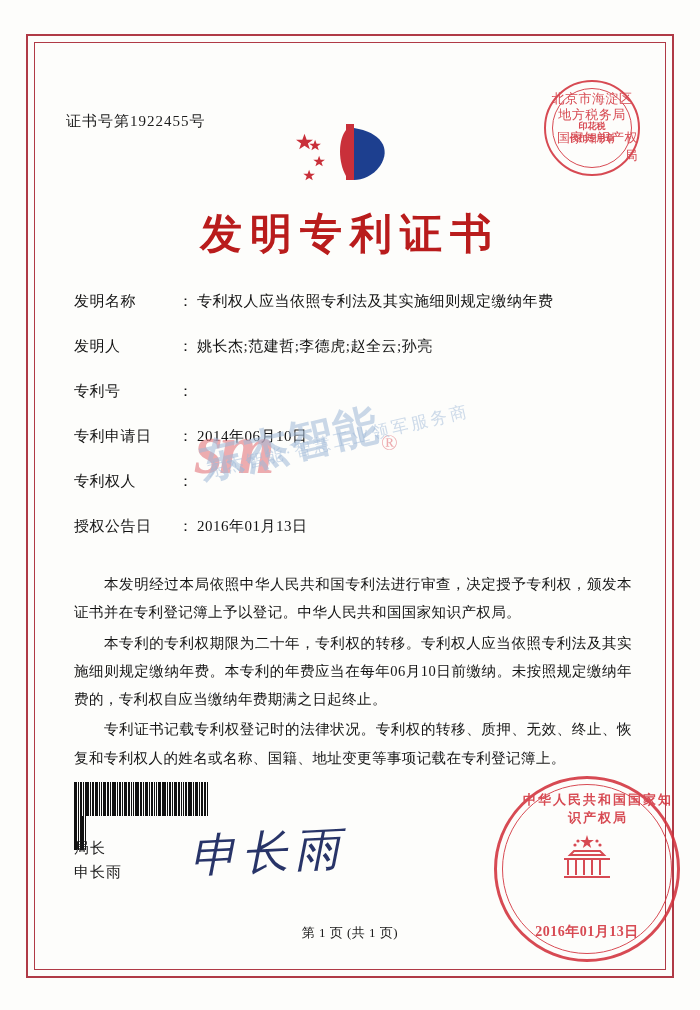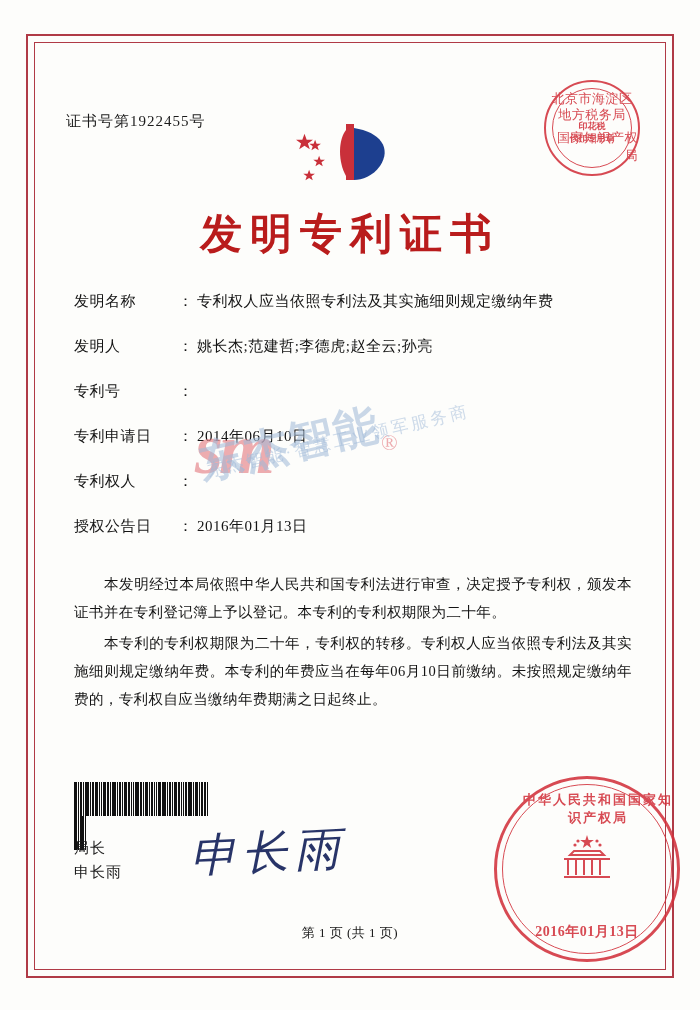--- a/index.html
+++ b/index.html
@@ -403,22 +403,23 @@
 
       <div class="field-row">
         <div class="field-label">授权公告日</div>
         <div class="field-colon">：</div>
         <div class="field-value">2016年01月13日</div>
       </div>
 
     </div>
 
     <div class="paragraphs">
-      <p>本发明经过本局依照中华人民共和国专利法进行审查，决定授予专利权，颁发本证书并在专利登记簿上予以登记。本专利的专利权期限为二十年。</p>
+      <p>本发明经过本局依照中华人民共和国专利法进行审查，决定授予专利权，颁发本证书并在专利登记簿上予以登记。中华人民共和国国家知识产权局。</p>
       <p>本专利的专利权期限为二十年，专利权的转移。专利权人应当依照专利法及其实施细则规定缴纳年费。本专利的年费应当在每年06月10日前缴纳。未按照规定缴纳年费的，专利权自应当缴纳年费期满之日起终止。</p>
+      <p>专利证书记载专利权登记时的法律状况。专利权的转移、质押、无效、终止、恢复和专利权人的姓名或名称、国籍、地址变更等事项记载在专利登记簿上。</p>
     </div>
 
     <div class="barcode" id="barcode"><span style="width: 3px;"></span><span style="width: 1px;"></span><span style="width: 2px;"></span><span style="width: 1px;"></span><span style="width: 4px;"></span><span style="width: 1px;"></span><span style="width: 2px;"></span><span style="width: 3px;"></span><span style="width: 1px;"></span><span style="width: 1px;"></span><span style="width: 3px;"></span><span style="width: 2px;"></span><span style="width: 1px;"></span><span style="width: 4px;"></span><span style="width: 1px;"></span><span style="width: 2px;"></span><span style="width: 1px;"></span><span style="width: 3px;"></span><span style="width: 2px;"></span><span style="width: 1px;"></span><span style="width: 1px;"></span><span style="width: 4px;"></span><span style="width: 2px;"></span><span style="width: 1px;"></span><span style="width: 3px;"></span><span style="width: 1px;"></span><span style="width: 2px;"></span><span style="width: 1px;"></span><span style="width: 1px;"></span><span style="width: 3px;"></span><span style="width: 4px;"></span><span style="width: 1px;"></span><span style="width: 2px;"></span><span style="width: 1px;"></span><span style="width: 3px;"></span><span style="width: 2px;"></span><span style="width: 1px;"></span><span style="width: 1px;"></span><span style="width: 2px;"></span><span style="width: 4px;"></span><span style="width: 1px;"></span><span style="width: 3px;"></span><span style="width: 1px;"></span><span style="width: 2px;"></span><span style="width: 2px;"></span><span style="width: 1px;"></span><span style="width: 3px;"></span><span style="width: 1px;"></span><span style="width: 4px;"></span><span style="width: 1px;"></span></div>
 
     <div class="sign-block">
       <div>局长</div>
       <div>申长雨</div>
     </div>
     <div class="signature">申长雨</div>
 

